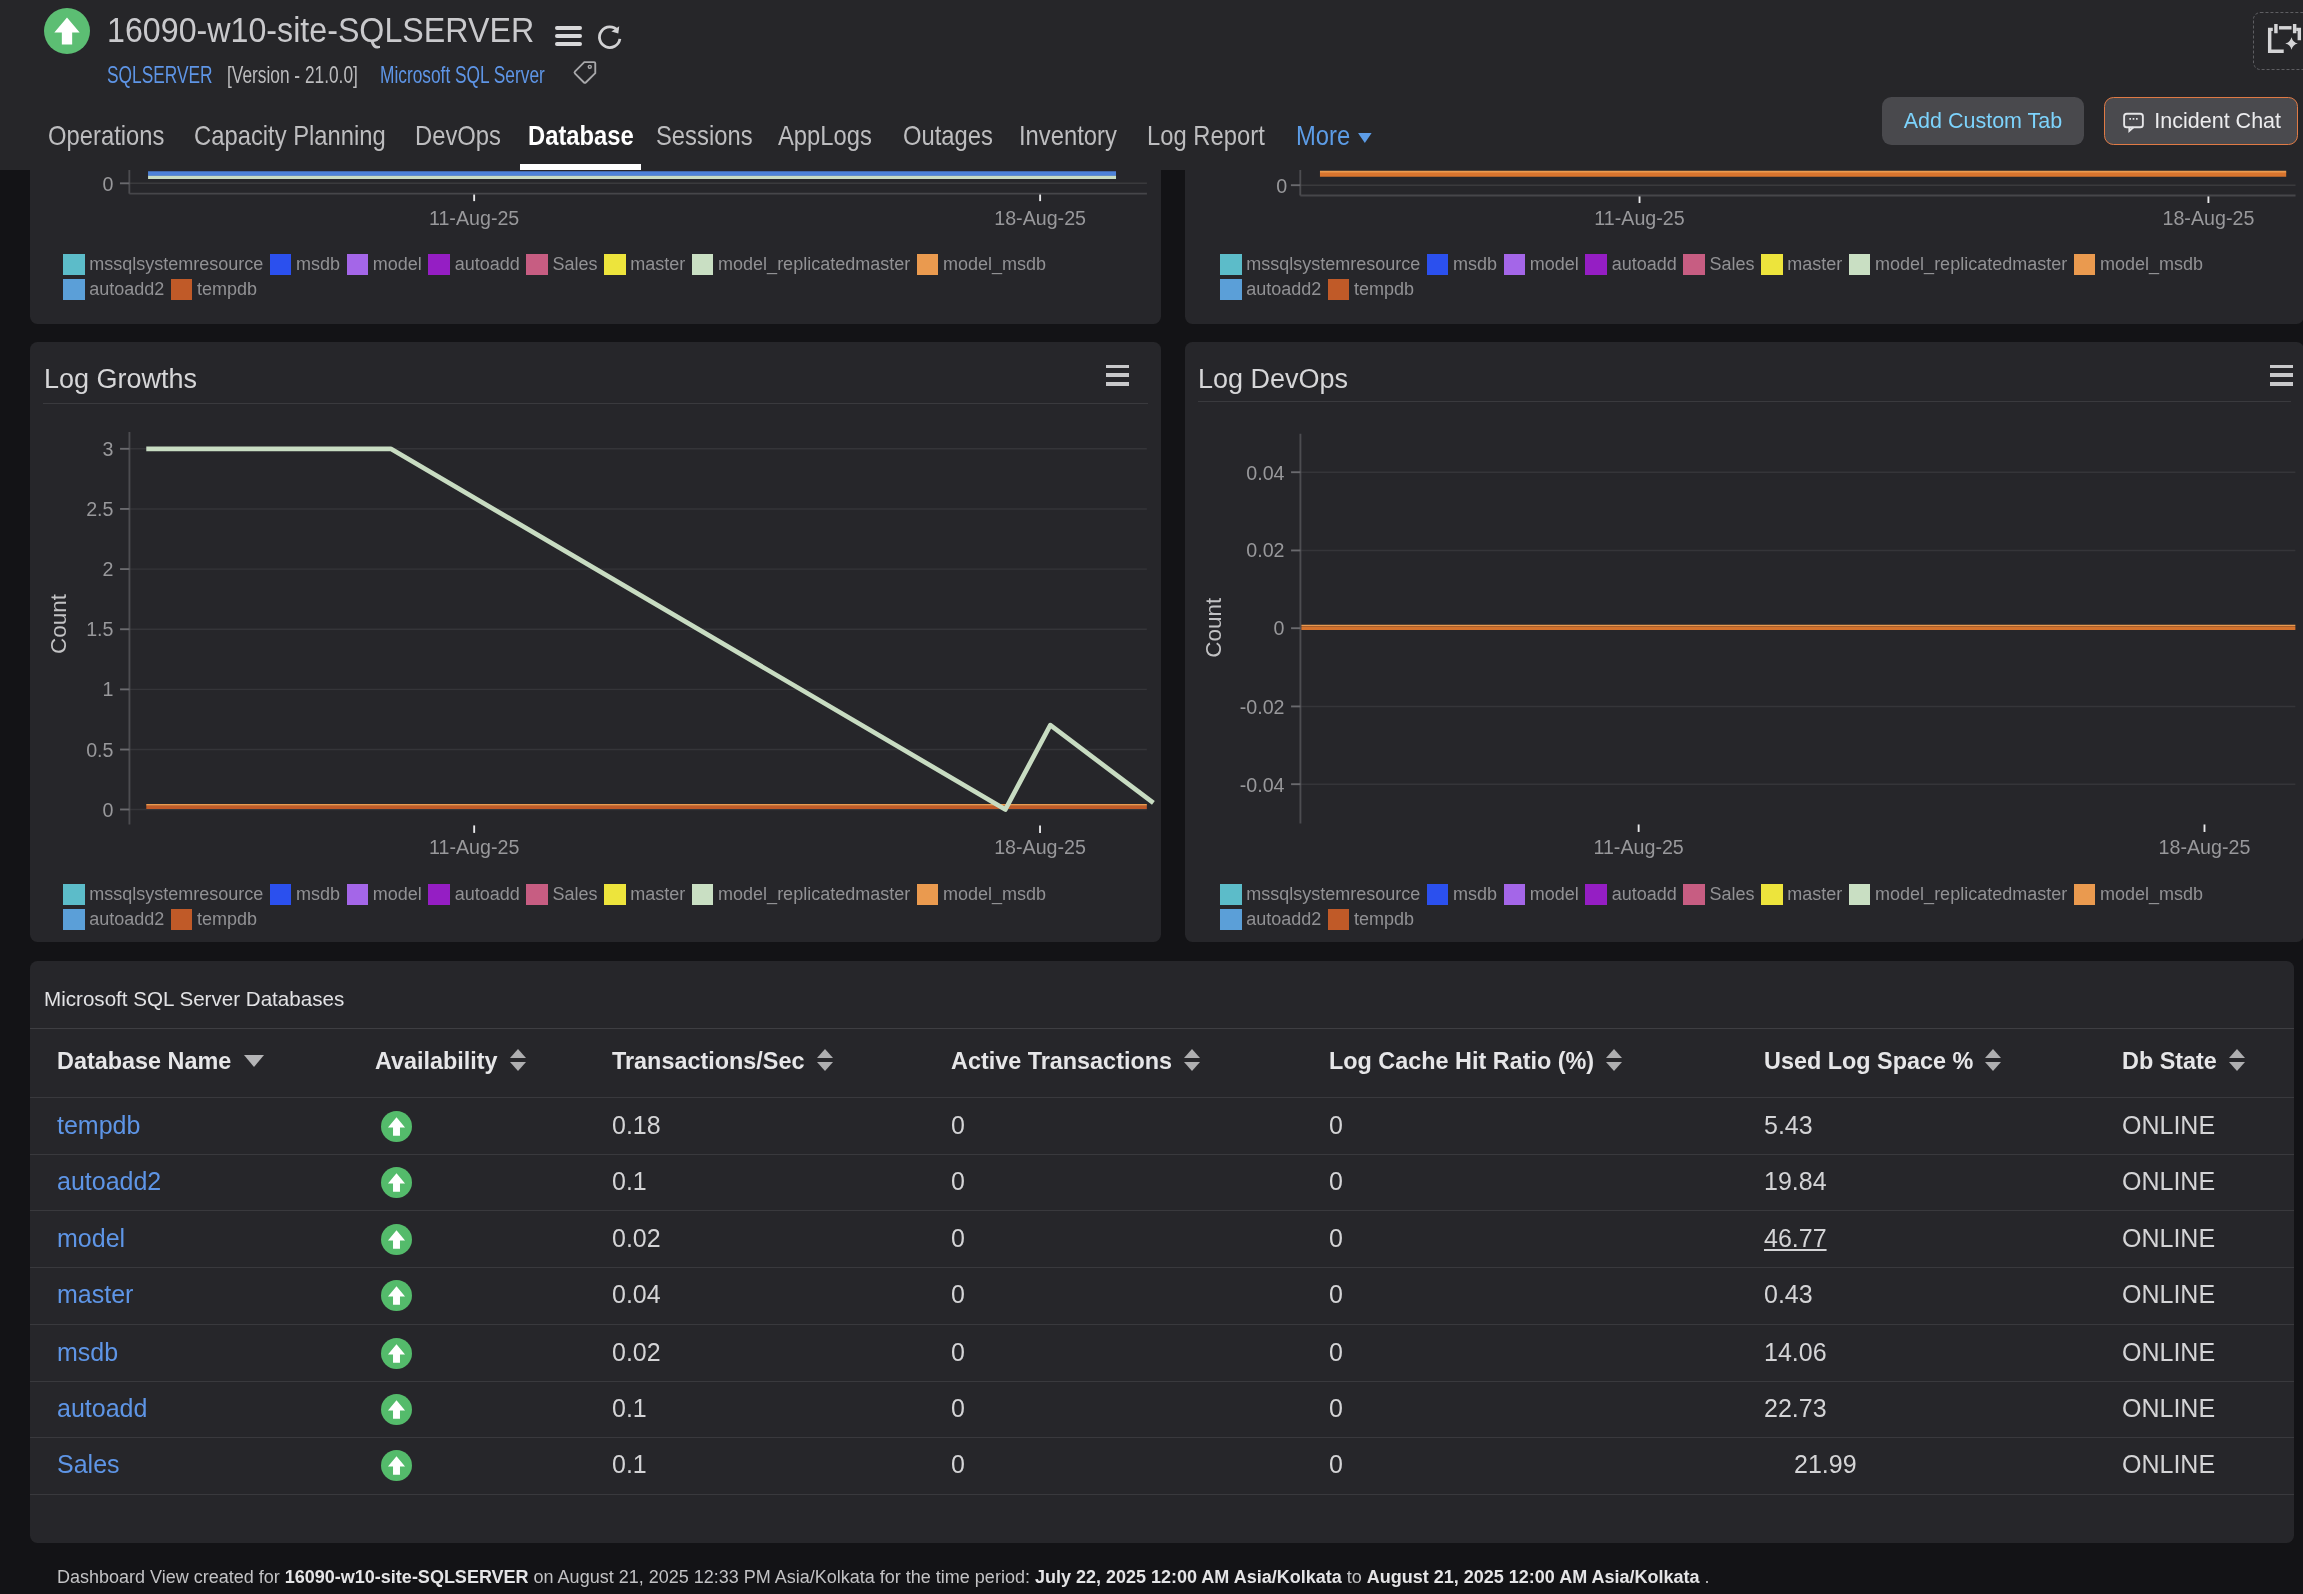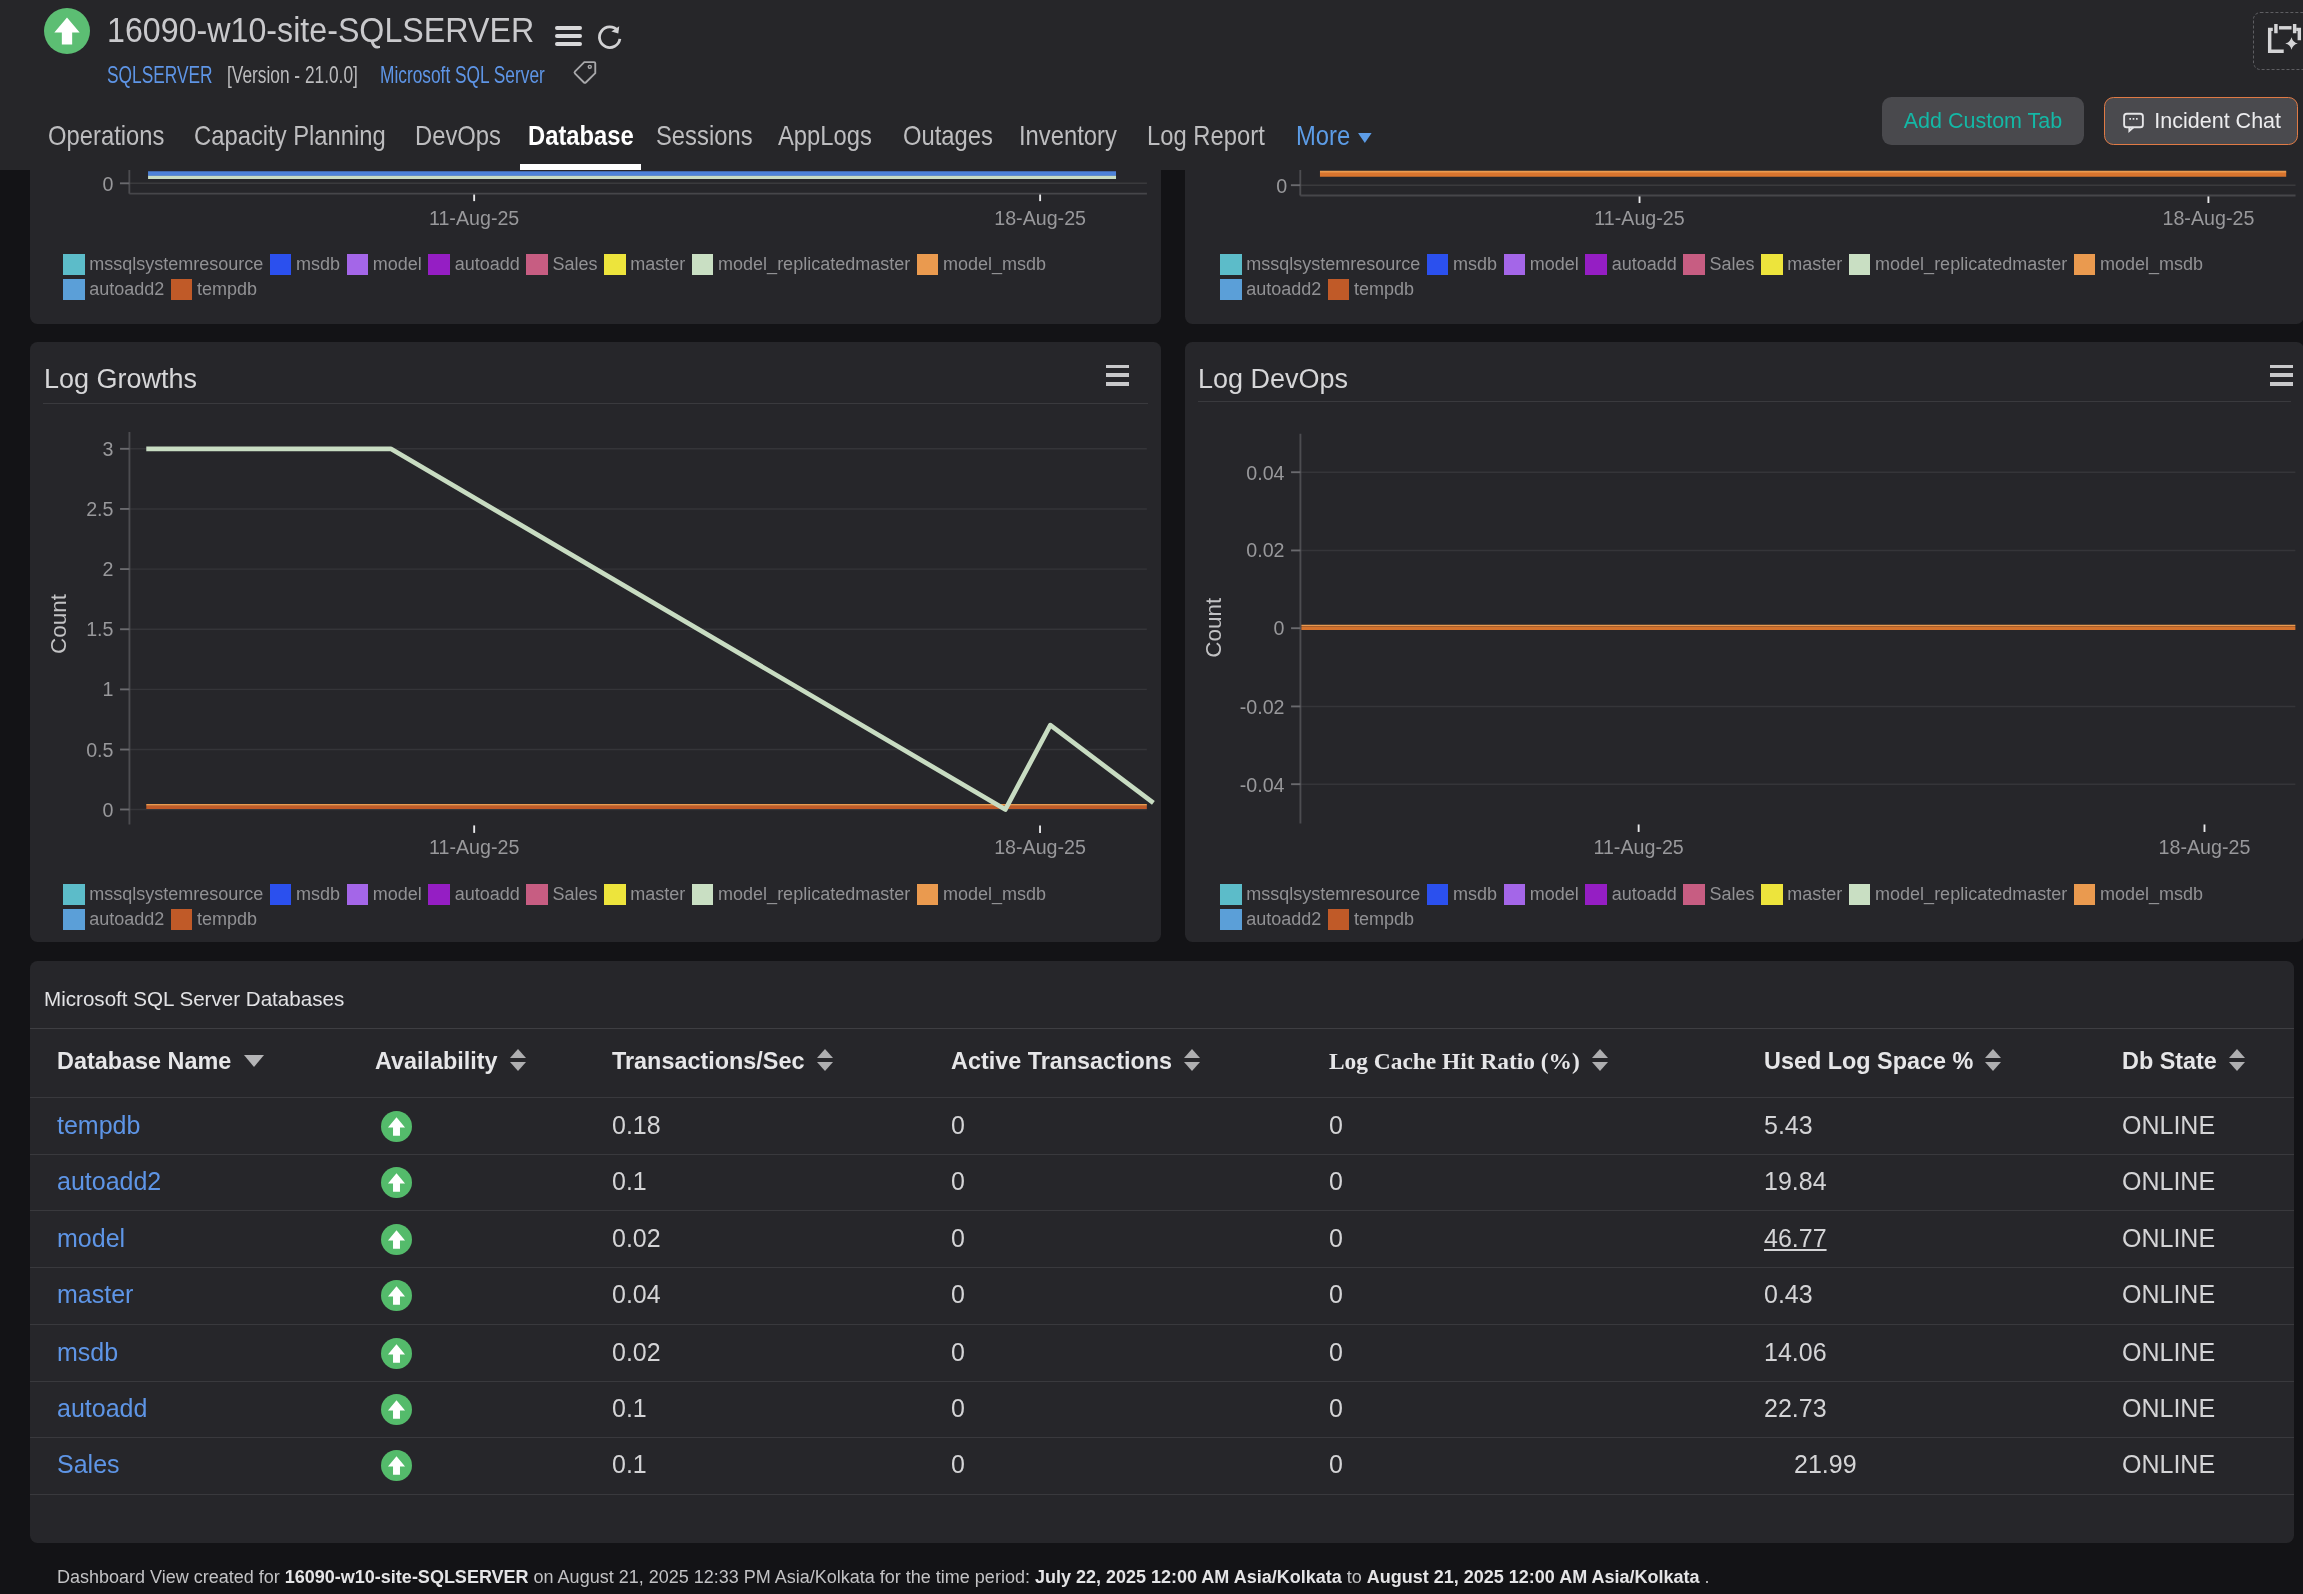--- a/index.html
+++ b/index.html
@@ -21,21 +21,21 @@
 
 .tab { position:absolute; top:120px; font-size:28px; line-height:32px; color:#bdbdbf; transform:scaleX(0.85); transform-origin:left center; white-space:nowrap; }
 .tab.active { color:#ffffff; font-weight:bold; }
 .tab.more { color:#5c9ce6; }
 .caret { display:inline-block; width:0; height:0; border-left:8.4px solid transparent; border-right:8.4px solid transparent; border-top:10.3px solid #5c9ce6; margin-left:9.4px; vertical-align:middle; }
 #tab-underline { position:absolute; left:520px; top:164px; width:121px; height:5.6px; background:#ffffff; }
 
 #ddl { position:absolute; left:1875px; top:12px; width:362px; height:58px; border:1.9px solid #56565b; border-radius:7.5px; color:#d2d2d4; font-size:24px; display:flex; align-items:center; padding-left:9.4px; }
 #ddl .caret2 { position:absolute; right:20.6px; top:24px; width:0; height:0; border-left:10.3px solid transparent; border-right:10.3px solid transparent; border-top:12px solid #8a8a8e; }
 #calbtn { position:absolute; left:2253px; top:12px; width:66px; height:58px; border:1.9px dashed #5e5e62; border-radius:7.5px; }
-#addtab { position:absolute; left:1882px; top:97px; width:202px; height:48px; background:#49494d; border-radius:9.4px; color:#14b8a6; font-size:21.5px; display:flex; align-items:center; justify-content:center; }
+#addtab { position:absolute; left:1882px; top:97px; width:202px; height:48px; background:#49494d; border-radius:9.4px; color:#7dd3fc; font-size:21.5px; display:flex; align-items:center; justify-content:center; }
 #incchat { position:absolute; left:2104px; top:97px; width:194px; height:48px; background:#4a4a4e; border:1.9px solid #e07a45; border-radius:9.4px; color:#ececee; font-size:21.5px; display:flex; align-items:center; justify-content:center; gap:8.4px; }
 
 
 .panel { position:absolute; background:#26262a; border-radius:7.5px; }
 .ptitle { position:absolute; left:14px; top:21.5px; font-size:27px; color:#d6d6d8; }
 .pmenu { position:absolute; width:23.4px; height:21.5px; display:flex; flex-direction:column; justify-content:space-between; }
 .pmenu span { display:block; height:3.7px; background:#c8c8ca; }
 .pdivider { position:absolute; left:13px; right:13px; height:0.9px; background:#3a3a3e; }
 
 
@@ -300,21 +300,21 @@
     </div>
   </div>
 
   <div class="panel" id="tbl" style="left:30px; top:961px; width:2264px; height:582px;">
     <div id="tbl-title">Microsoft SQL Server Databases</div>
     <div class="sep" style="top:67px; background:#3e3e42;"></div>
     <div class="th" style="left:27px; top:87px;">Database Name<span class="sortdn"></span></div>
     <div class="th" style="left:345px; top:87px;">Availability<span class="sort"><i class="up"></i><i class="dn"></i></span></div>
     <div class="th" style="left:582px; top:87px;">Transactions/Sec<span class="sort"><i class="up"></i><i class="dn"></i></span></div>
     <div class="th" style="left:921px; top:87px;">Active Transactions<span class="sort"><i class="up"></i><i class="dn"></i></span></div>
-    <div class="th" style="left:1299px; top:87px;font-family:Liberation Serif, serif;">Log Cache Hit Ratio (%)<span class="sort"><i class="up"></i><i class="dn"></i></span></div>
+    <div class="th" style="left:1299px; top:87px;">Log Cache Hit Ratio (%)<span class="sort"><i class="up"></i><i class="dn"></i></span></div>
     <div class="th" style="left:1734px; top:87px;">Used Log Space %<span class="sort"><i class="up"></i><i class="dn"></i></span></div>
     <div class="th" style="left:2092px; top:87px;">Db State<span class="sort"><i class="up"></i><i class="dn"></i></span></div>
     <div class="sep" style="top:136px;"></div>
     <div class="sep" style="top:193px;"></div>
     <div class="sep" style="top:249px;"></div>
     <div class="sep" style="top:306px;"></div>
     <div class="sep" style="top:363px;"></div>
     <div class="sep" style="top:420px;"></div>
     <div class="sep" style="top:476px;"></div>
     <div class="sep" style="top:533px;"></div>

